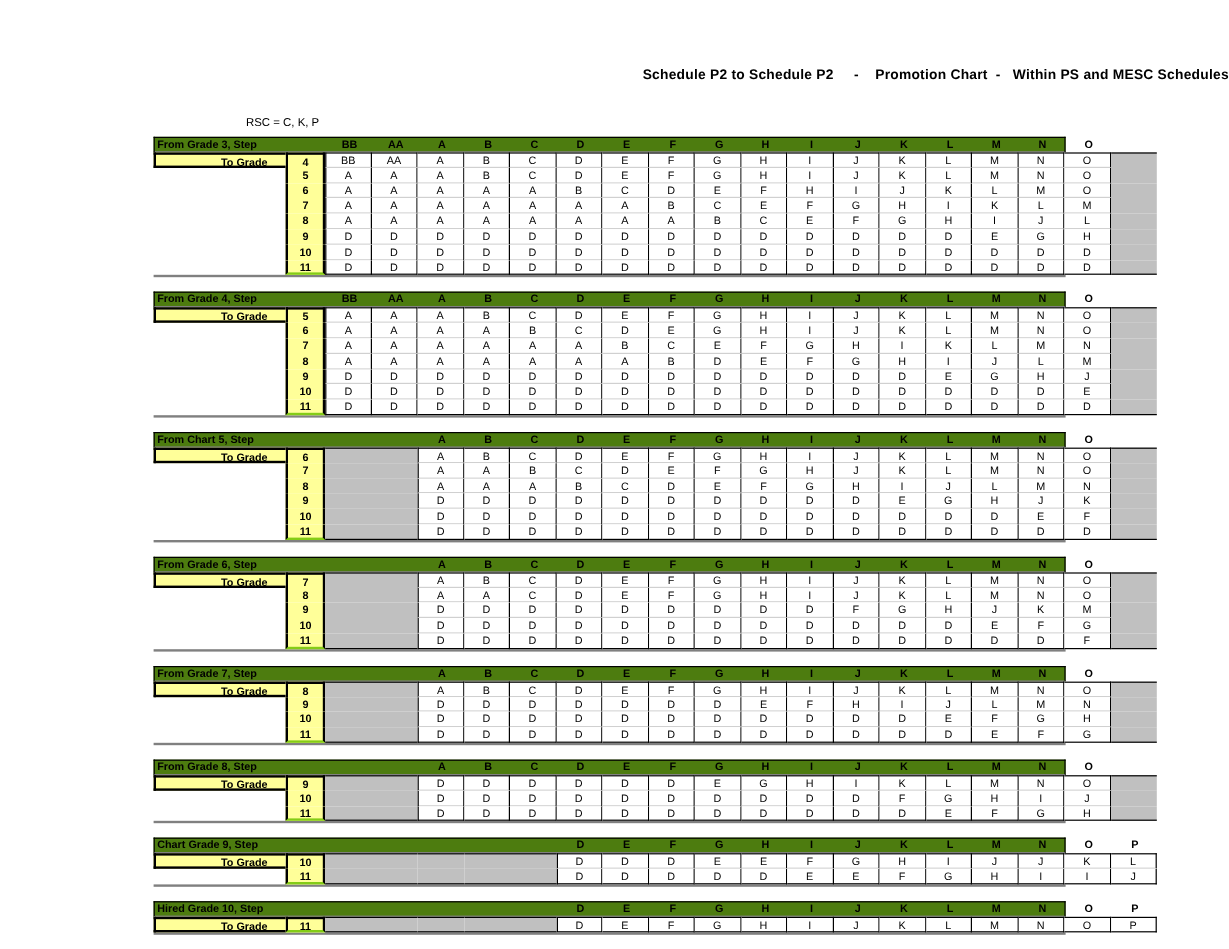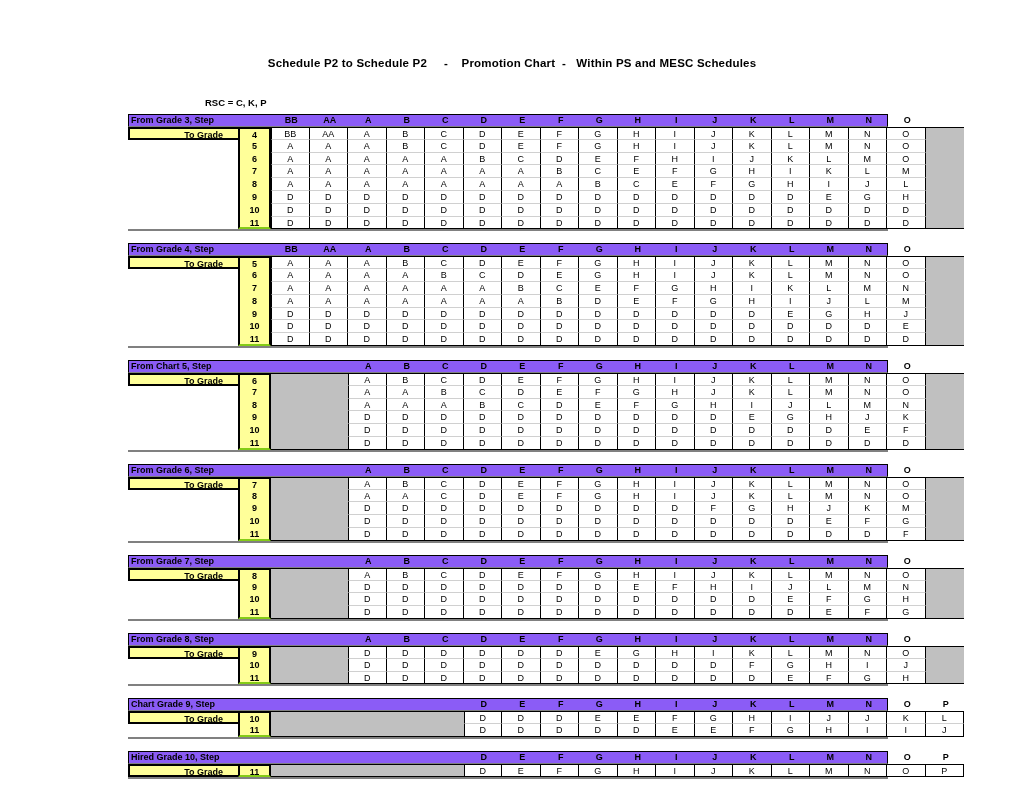--- a/index.html
+++ b/index.html
@@ -16,58 +16,58 @@
     overflow: hidden;
     position: relative;
   }
 
   
   #title-block {
     position: absolute;
     left: 0;
     top: 55px;
     width: 1024px;
-    text-align: center;
+    text-align: right;
   }
   .title-line {
     font-size: 11.5px;
     font-weight: bold;
     letter-spacing: 0.2px;
     line-height: 17px;
     white-space: pre;
   }
 
   
   #rsc-note {
     position: absolute;
     left: 205px;
     top: 97px;
     font-size: 9.5px;
-    font-weight: bold;
+    font-weight: normal;
     white-space: nowrap;
   }
 
   
   #chart-area {
     position: absolute;
     left: 128px;
     top: 114px;
     width: 760px;
   }
 
   .block {
     position: relative;
     margin-bottom: 12px;
   }
 
   
   .block-header {
     display: flex;
     height: 13px;
-    background: #8b5cf6;
+    background: #4d7c0f;
     border: 1px solid #000000;
     border-bottom: 1px solid #808080;
     box-sizing: border-box;
     align-items: flex-start;
   }
   .hdr-from {
     width: 110px;
     flex: 0 0 110px;
     font-size: 9px;
     font-weight: bold;

